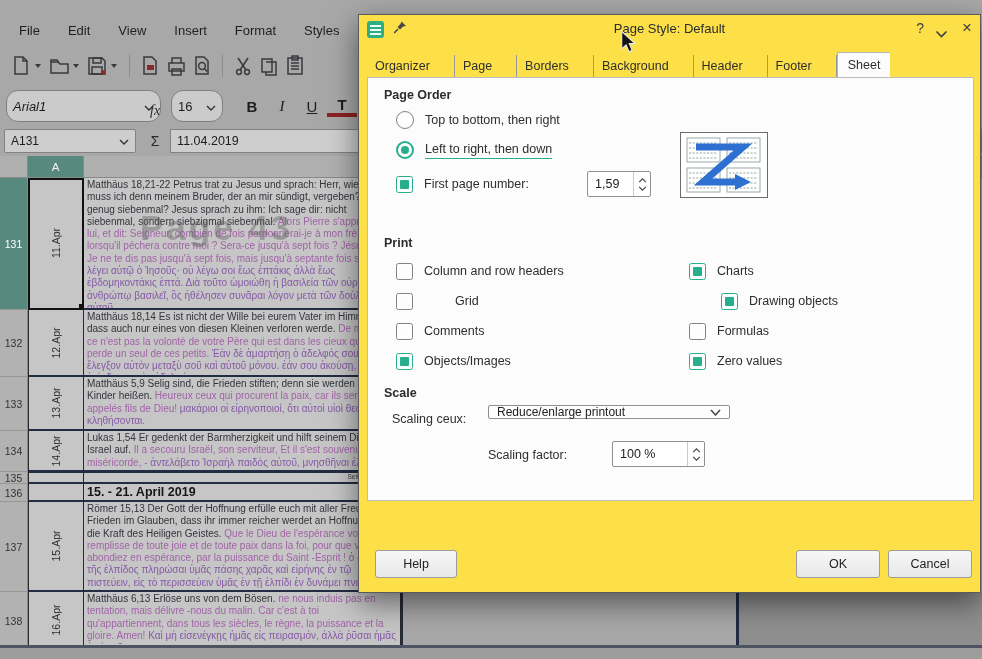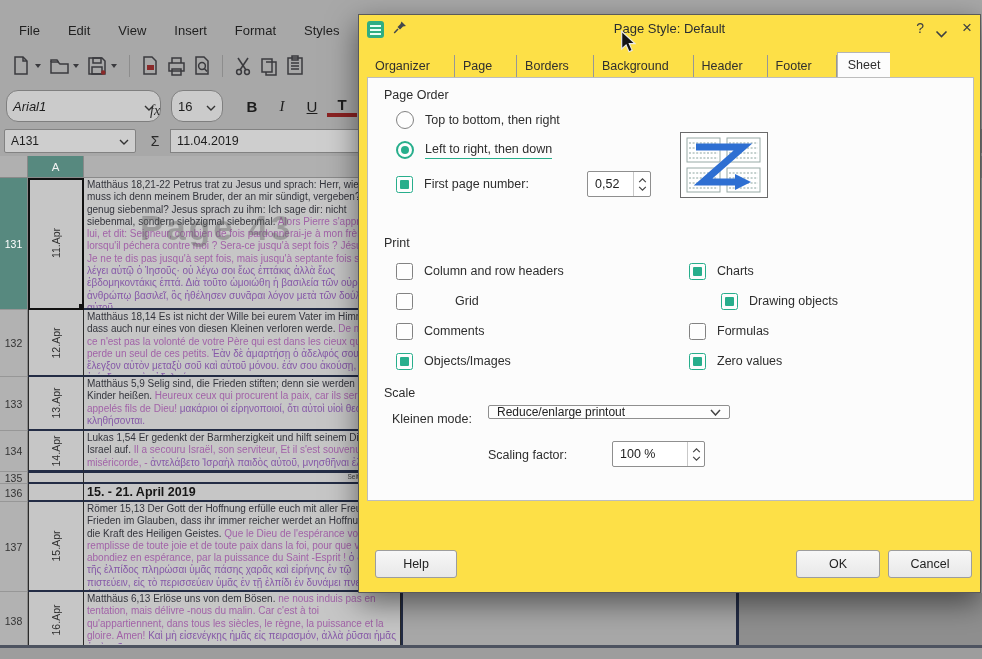--- a/index.html
+++ b/index.html
@@ -67,21 +67,21 @@
   .dlg-help{position:absolute;right:56px;top:5px;font-size:14px;color:#3d4043;}
   .dlg-shade{position:absolute;right:32px;top:9px;}
   .dlg-close{position:absolute;right:8px;top:3px;font-size:17px;color:#3d4043;}
 
   .tabs{position:absolute;left:8px;top:38px;height:25px;display:flex;align-items:flex-end;}
   .tab{font-size:12.5px;color:#2f2f2f;padding:4px 24px 5px 8px;border-right:1px solid #979797;white-space:nowrap;}
   .tab.active{background:#fcfcfc;border:1px solid #b5b5b5;border-bottom:none;border-right:1px solid #b5b5b5;padding:5px 10px 7px 10px;margin-bottom:-1px;}
   .tab.last{border-right:none;}
 
   .panel{position:absolute;left:8px;top:62px;width:607px;height:424px;background:#fcfcfc;border:1px solid #bdbdbd;}
-  .ph{position:absolute;font-size:12.5px;font-weight:normal;color:#2d2d2d;}
+  .ph{position:absolute;font-size:12.5px;font-weight:bold;color:#2d2d2d;}
   .ctrl-row{position:absolute;display:flex;align-items:center;gap:11px;}
   .lbl{font-size:12.5px;color:#2e2e2e;white-space:nowrap;}
   .lbl.focus{border-bottom:1px solid var(--accent);padding-bottom:2px;}
   .radio{width:18px;height:18px;border:1px solid #828282;border-radius:50%;background:#fdfdfd;position:relative;flex:none;}
   .radio.checked{border:2px solid var(--accent);}
   .radio.checked::after{content:"";position:absolute;inset:3px;background:var(--accent);border-radius:50%;}
   .checkbox{width:17px;height:17px;border:1px solid #828282;border-radius:2.5px;background:#fdfdfd;position:relative;flex:none;}
   .checkbox.checked{border:1px solid var(--accent);}
   .checkbox.checked::after{content:"";position:absolute;inset:3px;background:var(--accent);border-radius:1px;}
   .spin{position:absolute;height:26px;background:#fff;border:1px solid #8f8f8f;border-radius:2px;display:flex;align-items:stretch;}
@@ -318,21 +318,21 @@
       </div>
       <div class="ctrl-row" style="left:28px;top:62px;height:20px;">
         <span class="radio checked"></span>
         <span class="lbl focus">Left to right, then down</span>
       </div>
       <div class="ctrl-row" style="left:28px;top:96px;height:20px;">
         <span class="checkbox checked"></span>
         <span class="lbl">First page number:</span>
       </div>
       <div class="spin" style="left:219px;top:93px;width:64px;">
-        <span class="spin-val">0,52</span>
+        <span class="spin-val">1,59</span>
         <span class="spin-btns">
           <svg width="9" height="5" viewBox="0 0 10 6">
               <path d="M1 5 L5 1 L9 5" stroke="#444" fill="none" stroke-width="1.4"></path>
             </svg>
           <svg width="9" height="5" viewBox="0 0 10 6">
               <path d="M1 1 L5 5 L9 1" stroke="#444" fill="none" stroke-width="1.4"></path>
             </svg>
         </span>
       </div>
       <div class="preview">
@@ -386,21 +386,21 @@
         <span class="checkbox"></span>
         <span class="lbl">Formulas</span>
       </div>
       <div class="ctrl-row" style="left:321px;top:273px;height:20px;">
         <span class="checkbox checked"></span>
         <span class="lbl">Zero values</span>
       </div>
 
       <div class="ph" style="left:16px;top:308px;">Scale</div>
       <div class="ctrl-row" style="left:24px;top:331px;height:20px;">
-        <span class="lbl">Kleinen mode:</span>
+        <span class="lbl">Scaling ceux:</span>
       </div>
       <div class="dropdown" style="left:120px;top:327px;width:242px;">
         <span>Reduce/enlarge printout</span>
         <span><svg width="11" height="7" viewBox="0 0 11 7">
               <path d="M1 1 L5.5 6 L10 1" stroke="#444" fill="none" stroke-width="1.5"></path>
             </svg></span>
       </div>
       <div class="ctrl-row" style="left:120px;top:367px;height:20px;">
         <span class="lbl">Scaling factor:</span>
       </div>

